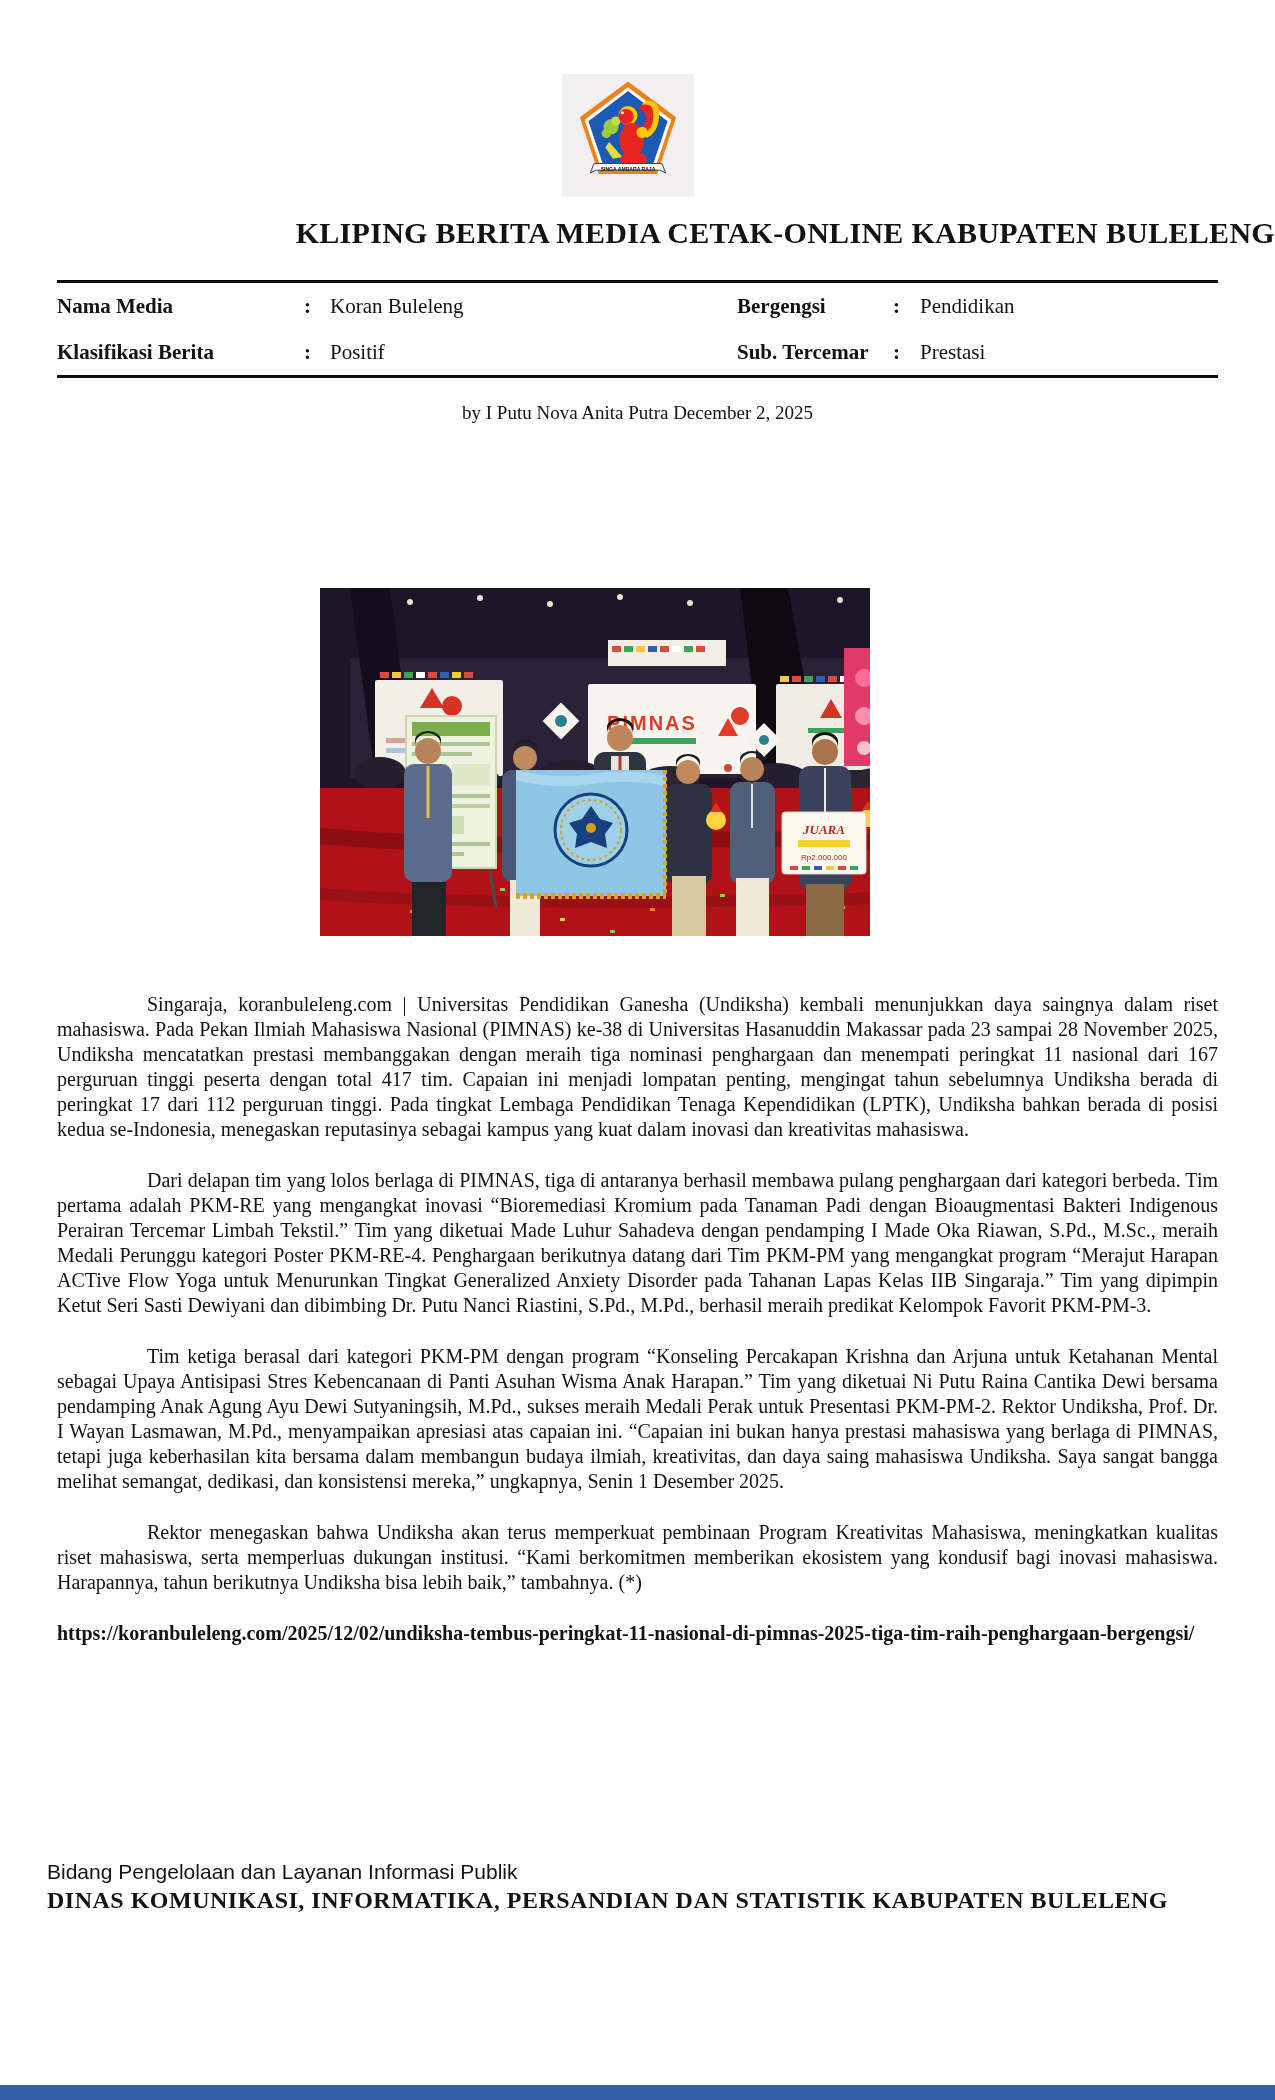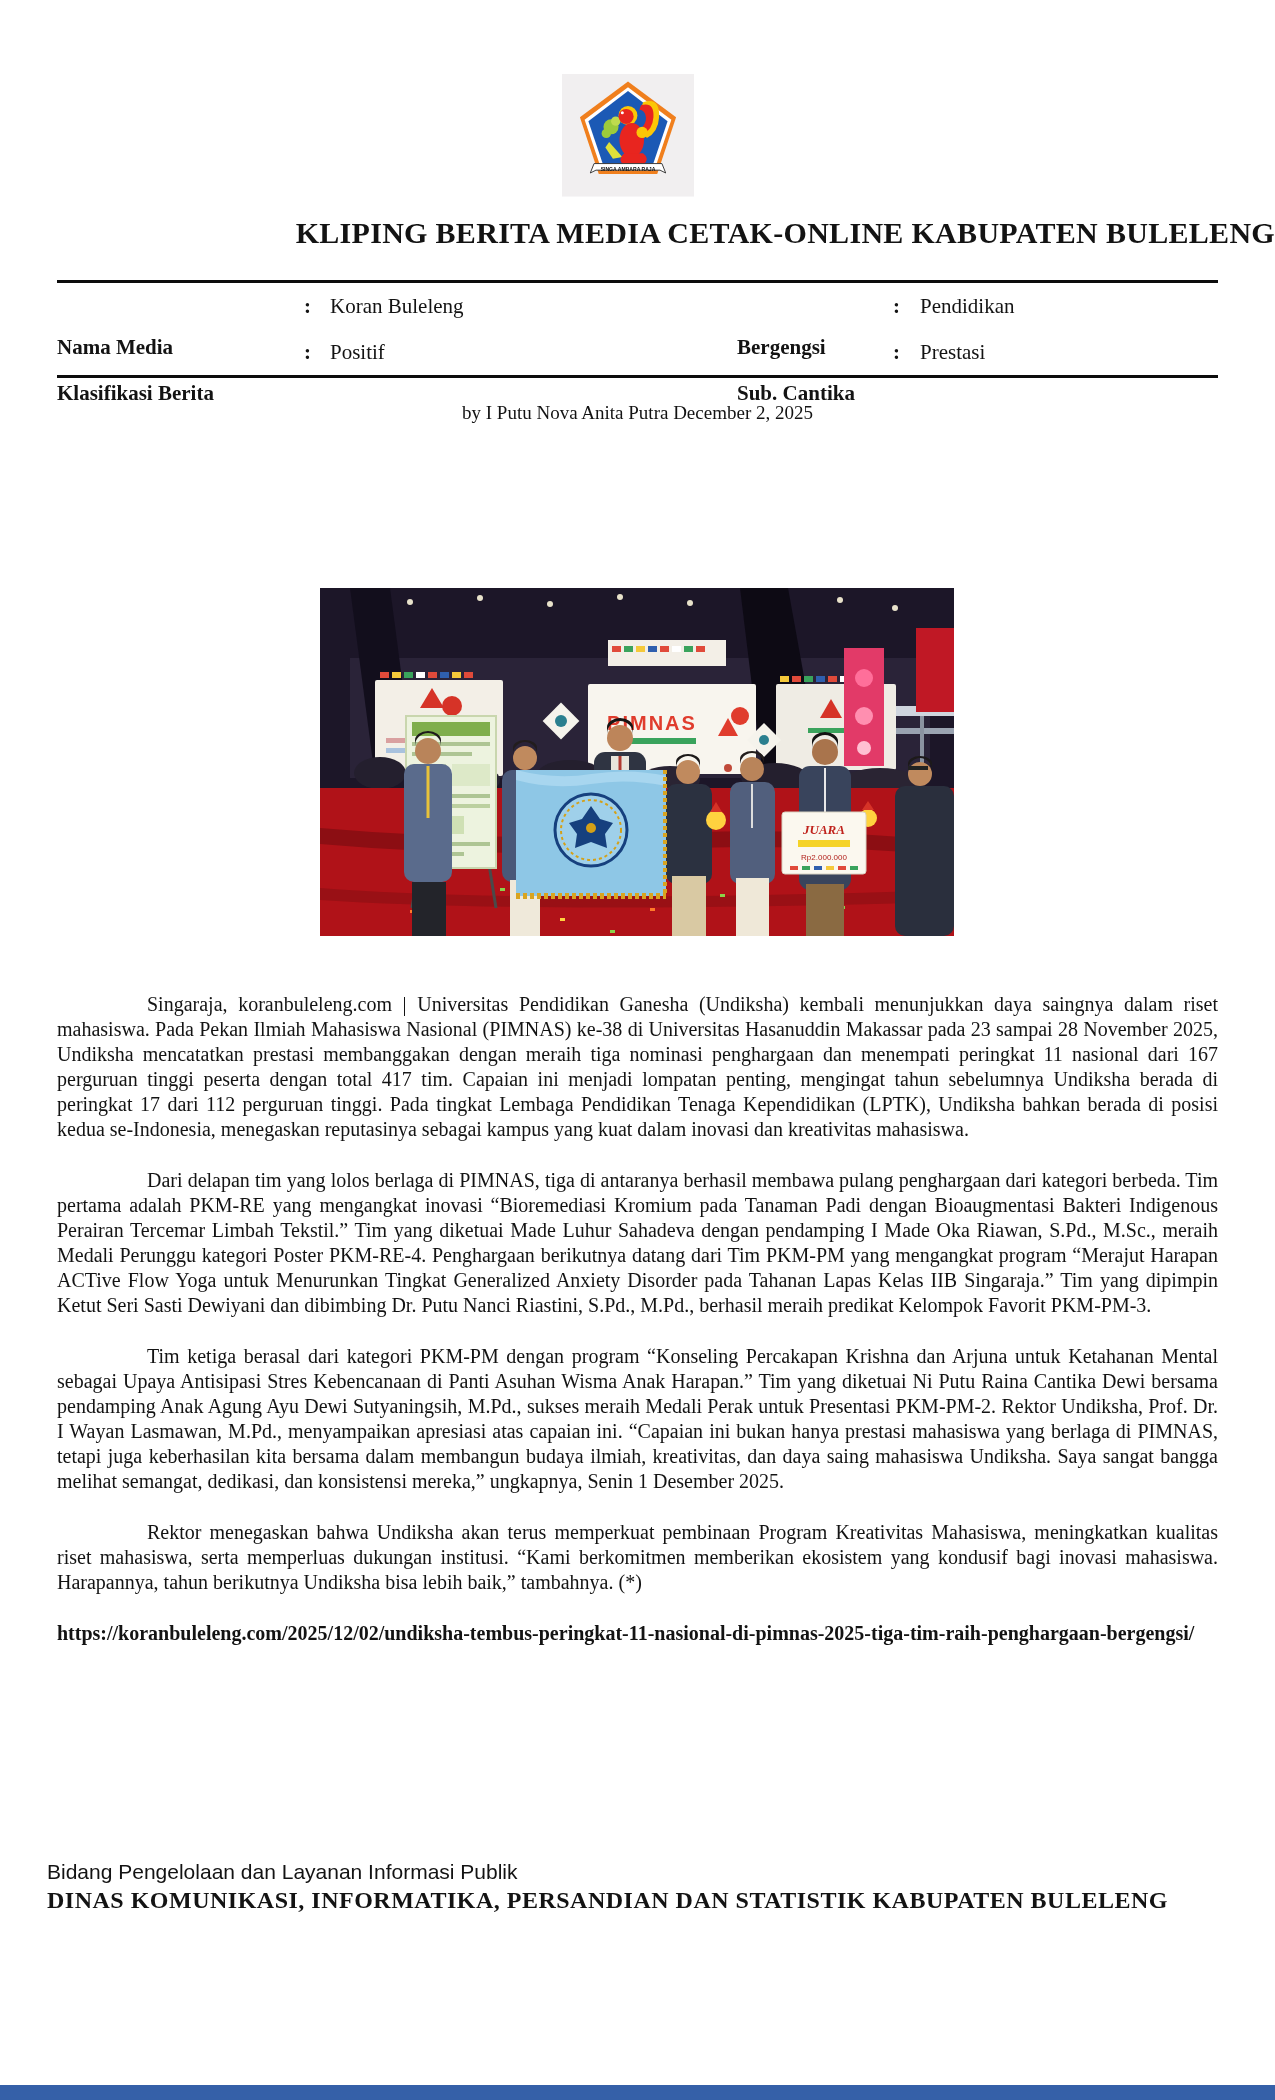--- a/index.html
+++ b/index.html
@@ -12,33 +12,33 @@
   .logo-wrap{position:absolute;top:74px;left:562px;width:132px;height:126px;}
   .doc-title{
     position:absolute;top:216px;left:0;width:100%;margin:0;text-align:right;
     font-size:30px;font-weight:bold;letter-spacing:.3px;
   }
   
   .meta{position:absolute;top:280px;left:57px;width:1161px;
         border-top:3px solid #0c0c0c;border-bottom:3px solid #0c0c0c;}
   .meta-row{position:relative;height:46px;line-height:46px;font-size:21px;}
   .meta-row span{position:absolute;white-space:nowrap;}
-  .m-lbl{font-weight:bold;margin-top:41px;}
+  .m-lbl{font-weight:bold;}
   .m-lbl-l{left:0;}
   .m-col-l{left:247px;font-weight:bold;}
   .m-val-l{left:273px;}
   .m-lbl-r{left:680px;}
   .m-col-r{left:836px;font-weight:bold;}
   .m-val-r{left:863px;}
   
   .art-head{position:absolute;top:398px;left:0;width:100%;text-align:center;}
   .art-title{margin:0;font-size:28px;line-height:39px;font-weight:bold;}
   .art-byline{margin:4px 0 0;font-size:19px;font-weight:normal;}
   
-  .photo{position:absolute;top:588px;left:320px;width:634px;height:348px;overflow:hidden;background:#171221;}
+  .photo{position:absolute;top:588px;left:320px;width:550px;height:348px;overflow:hidden;background:#171221;}
   .photo svg{display:block;width:634px;height:348px;}
   
   .body-text{position:absolute;top:988px;left:57px;width:1161px;}
   .body-text p{
     margin:4px 0 26px;font-size:20px;line-height:25px;
     text-align:justify;text-indent:90px;
   }
   .body-text p.src-link{font-weight:bold;text-indent:0;text-align:left;
     overflow-wrap:anywhere;margin-top:6px;}
   
@@ -87,21 +87,21 @@
       <span class="m-col-l">:</span>
       <span class="m-val-l">Koran Buleleng</span>
       <span class="m-lbl m-lbl-r">Bergengsi</span>
       <span class="m-col-r">:</span>
       <span class="m-val-r">Pendidikan</span>
     </div>
     <div class="meta-row">
       <span class="m-lbl m-lbl-l">Klasifikasi Berita</span>
       <span class="m-col-l">:</span>
       <span class="m-val-l">Positif</span>
-      <span class="m-lbl m-lbl-r">Sub. Cantika</span>
+      <span class="m-lbl m-lbl-r">Sub. Tercemar</span>
       <span class="m-col-r">:</span>
       <span class="m-val-r">Prestasi</span>
     </div>
   </div>
 
   <div class="art-head">
     <p class="art-byline">by I Putu Nova Anita Putra December 2, 2025</p>
   </div>
 
   <figure class="photo" style="margin:0">

